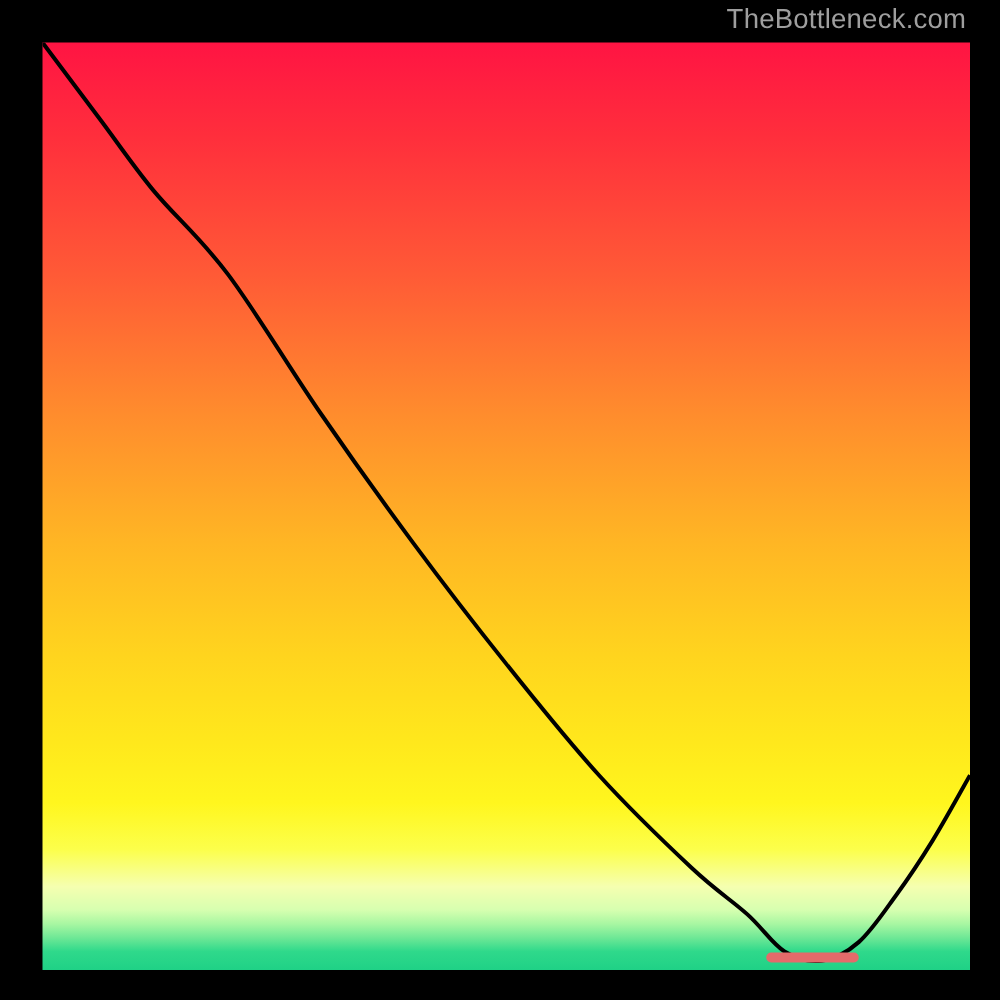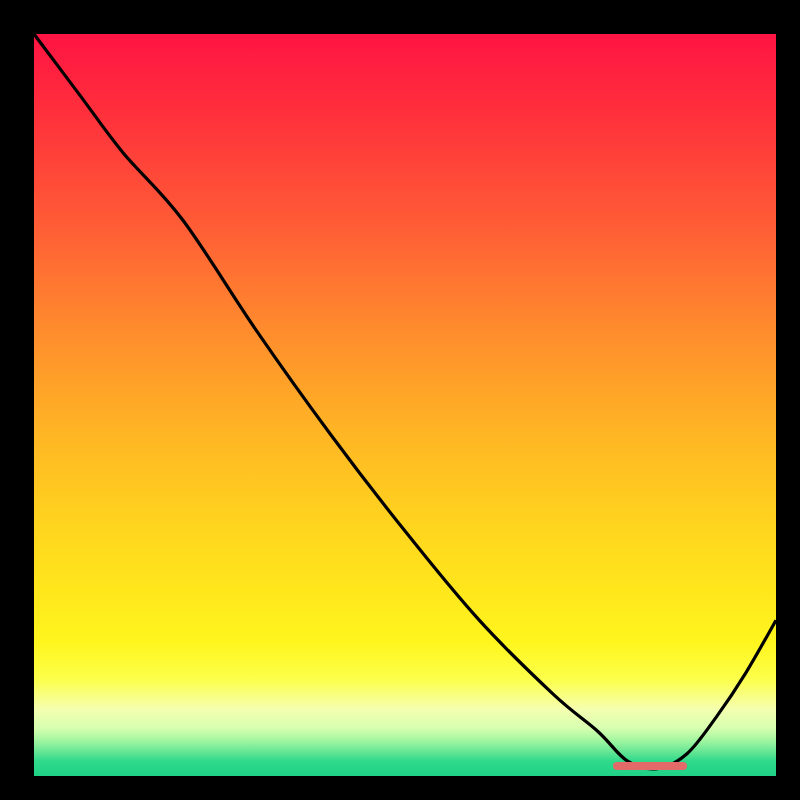--- a/index.html
+++ b/index.html
@@ -72,13 +72,14 @@
 <body>
 <div class="frame">
 
   <div class="plot-area">
     <svg class="curve" viewBox="0 0 742 742" preserveAspectRatio="none">
       <path id="curve-path" fill="none" stroke="#000" stroke-width="3.2" d="M 0.0 0.0 C 7.4 9.9 29.7 39.6 44.5 59.4 C 59.4 79.1 71.7 97.7 89.0 118.7 C 106.4 139.7 126.1 155.8 148.4 185.5 C 170.7 215.2 197.9 260.9 222.6 296.8 C 247.3 332.7 272.1 367.3 296.8 400.7 C 321.5 434.1 346.3 466.2 371.0 497.1 C 395.7 528.1 420.5 559.0 445.2 586.2 C 469.9 613.4 499.6 641.8 519.4 660.4 C 539.2 678.9 551.6 686.4 563.9 697.5 C 576.3 708.6 583.7 721.0 593.6 727.2 C 603.5 733.3 613.4 735.8 623.3 734.6 C 633.2 733.3 643.1 728.4 653.0 719.7 C 662.9 711.1 672.7 696.2 682.6 682.6 C 692.5 669.0 702.4 654.2 712.3 638.1 C 722.2 622.0 737.1 594.8 742.0 586.2"></path>
     </svg>
     <div id="min-marker" class="min-marker" style="left: 579px; width: 74px; top: 728px;"></div>
   </div>
 
+  <div class="watermark">TheBottleneck.com</div>
 </div>
 
 </body></html>

